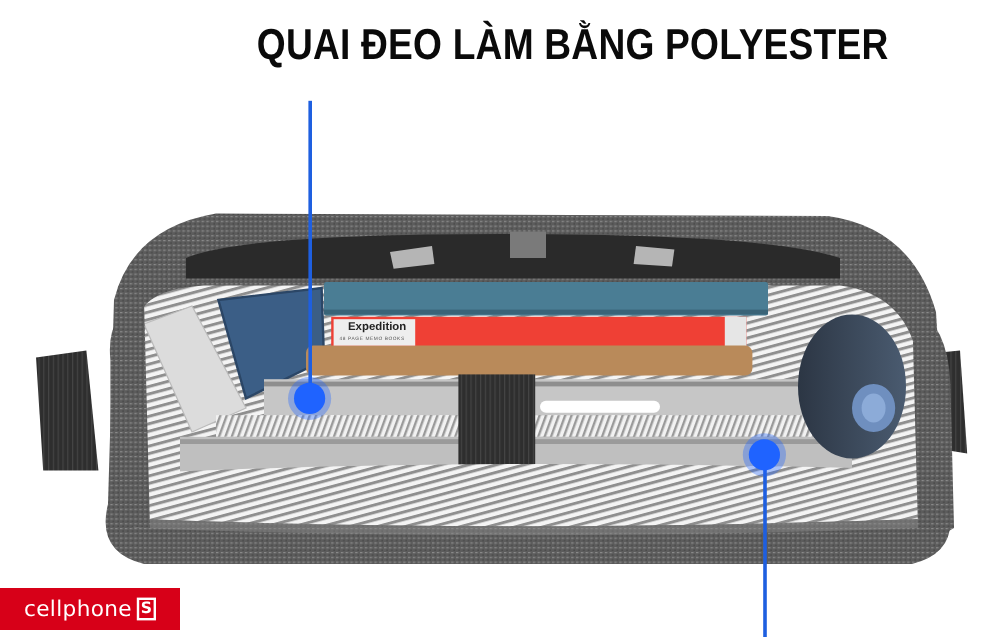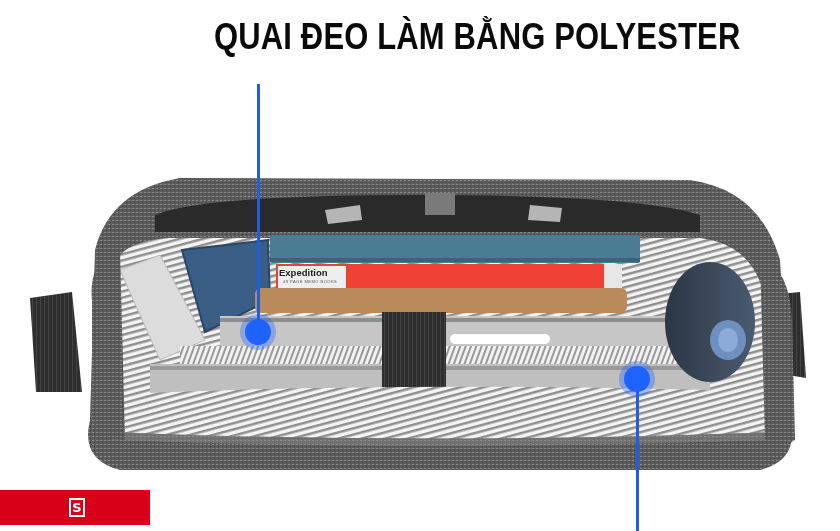--- a/index.html
+++ b/index.html
@@ -29,21 +29,21 @@
     .logo-s {
       display: inline-block; margin-left: 4px; width: 16px; height: 19px;
       border: 2px solid #ffffff; box-sizing: border-box; color: #ffffff;
       font-family: "DejaVu Sans", sans-serif; font-weight: 700; font-size: 13px;
       line-height: 15px; text-align: center;
     }
     .notebook-label {
       position: absolute; left: 278px; top: 266px; width: 68px; height: 22px;
       background: #eeeeee;
     }
-    .nb-title { position: absolute; left: 1px; top: 1px; font-size: 9.5px; font-weight: 700; color: #222; font-family: "Liberation Sans", sans-serif; text-align: center; }
+    .nb-title { position: absolute; left: 12px; top: 1px; font-size: 9.5px; font-weight: 700; color: #222; font-family: "Liberation Sans", sans-serif; text-align: center; }
     .nb-sub { position: absolute; left: 5px; top: 13px; font-size: 4px; letter-spacing: 0.5px; color: #555; font-family: "Liberation Sans", sans-serif; white-space: nowrap; }
   </style>
 </head>
 <body>
 
 <div class="stage">
 
   <div class="headline">QUAI ĐEO LÀM BẰNG POLYESTER</div>
 
   <svg class="bag" viewBox="0 0 840 531" xmlns="http://www.w3.org/2000/svg">
@@ -120,16 +120,17 @@
     <span class="nb-sub">48 PAGE MEMO BOOKS</span>
   </div>
 
   <div class="callout-line" style="left:257px; top:84px; height:248px;"></div>
   <div class="callout-dot" style="left:245px; top:319px;"></div>
 
   <div class="callout-line" style="left:636px; top:379px; height:152px;"></div>
   <div class="callout-dot" style="left:624px; top:366px;"></div>
 
   <div class="logo">
+    <span class="logo-text">cellphone</span>
     <span class="logo-s">S</span>
   </div>
 
 </div>
 
 </body></html>

